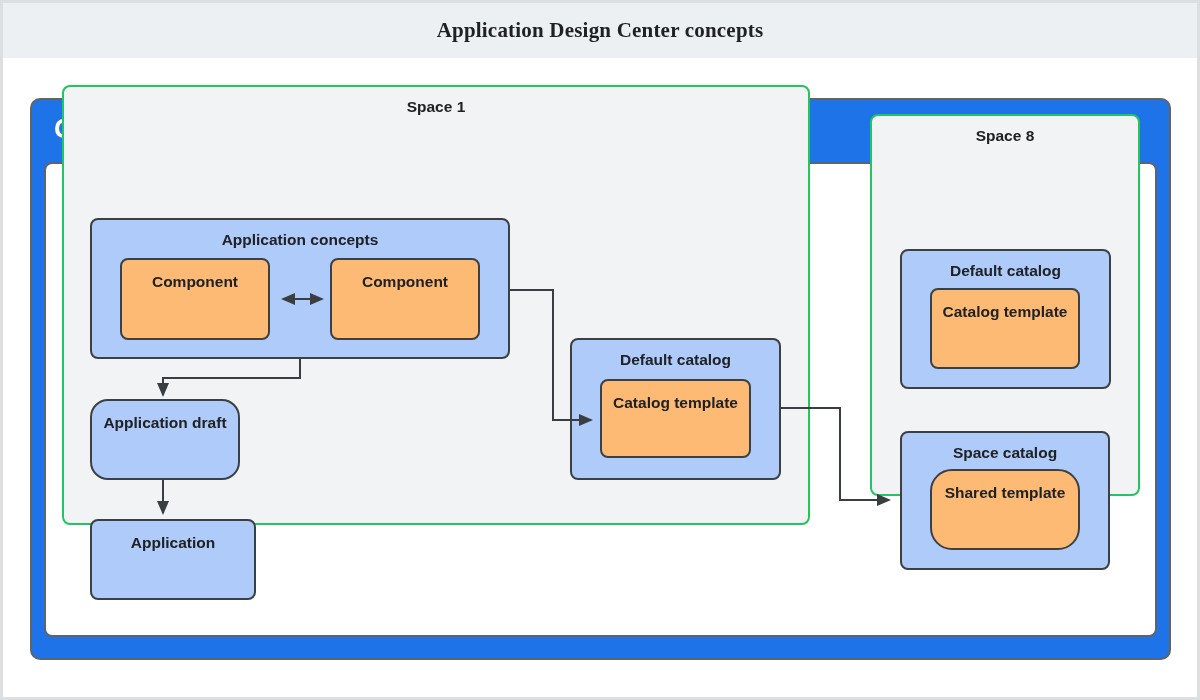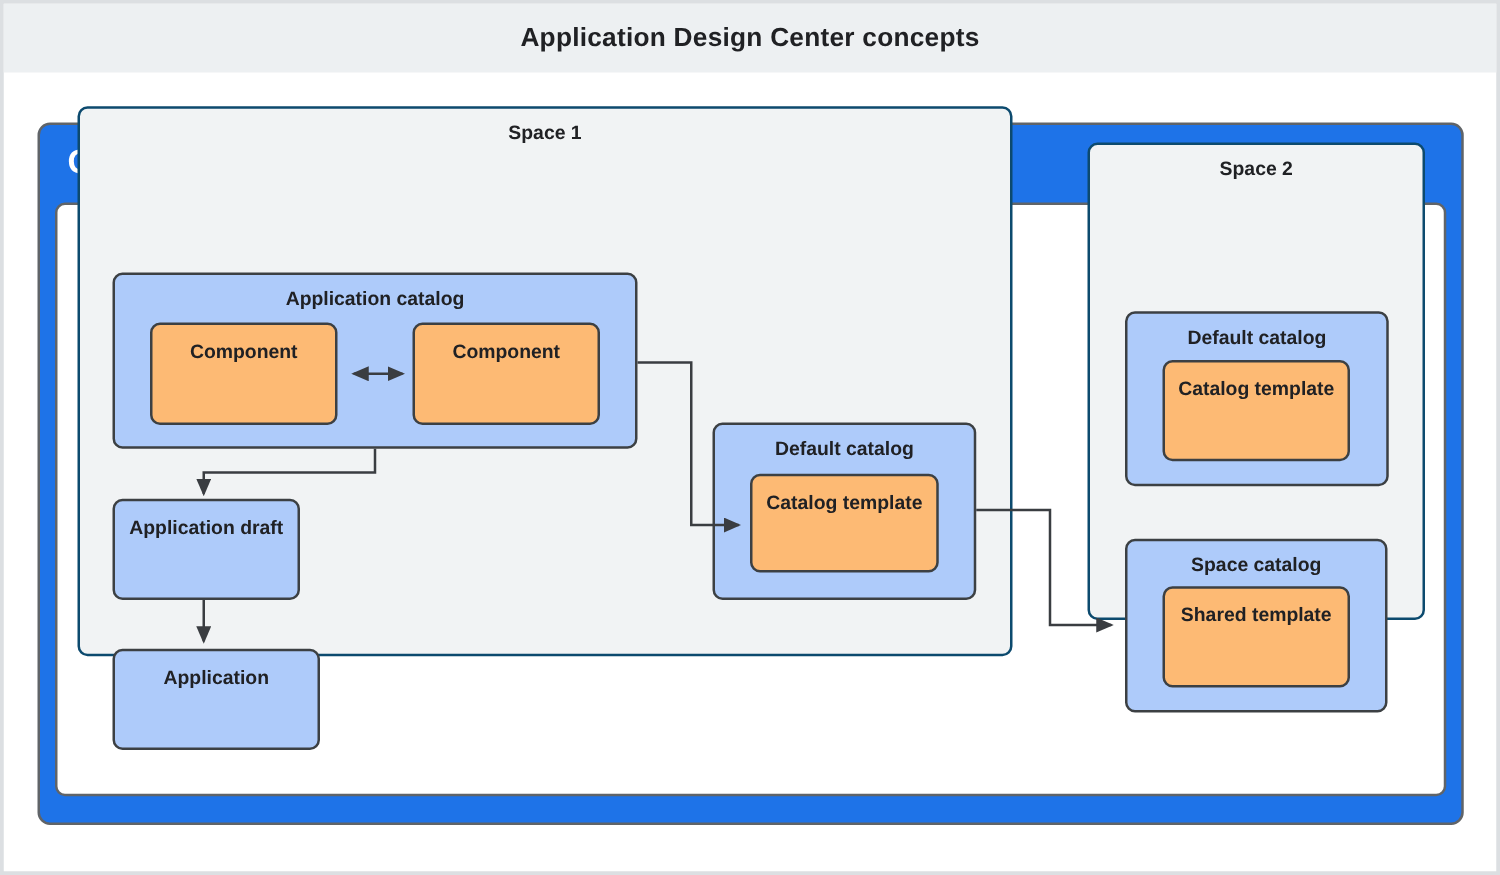--- a/index.html
+++ b/index.html
@@ -12,21 +12,21 @@
     overflow: hidden;
     color: #202124;
   }
   
   .banner {
     position: absolute; left: 0; top: 0; width: 1194px; height: 55px;
     background: #edf0f2;
     display: flex; align-items: center; justify-content: center;
   }
   .banner h1 {
-    font-size: 21px; font-weight: 700; color: #202124; letter-spacing: 0.2px;
+    font-size: 21px; font-weight: 700; color: #202124; letter-spacing: 0.2px; font-family: Liberation Serif, serif;
   }
   
   .gcp-box {
     position: absolute; left: 27px; top: 95px; width: 1141px; height: 562px;
     background: #1e73e8;
     border: 2px solid #606468;
     border-radius: 10px;
   }
   .gcp-logo {
     position: absolute; left: 22px; top: 14px;
@@ -38,21 +38,21 @@
   .inner-white {
     position: absolute; left: 12px; top: 62px; width: 1113px; height: 475px;
     background: #ffffff;
     border: 2px solid #606468;
     border-radius: 8px;
   }
   
   .space {
     position: absolute;
     background: #f1f3f4;
-    border: 2px solid #0c4a6e;
+    border: 2px solid #22c55e;
     border-radius: 8px;
   }
   .space-label {
     position: absolute; left: 0; right: 0; top: 11px;
     text-align: center; font-size: 15.5px; font-weight: 600; color: #202124;
   }
   #space1 { left: 59px; top: 82px; width: 748px; height: 440px; }
   #space2 { left: 867px; top: 111px; width: 270px; height: 382px; }
   
   .node {
@@ -65,28 +65,28 @@
   .node-label {
     position: absolute; left: 0; right: 0; top: 11px;
     text-align: center; font-size: 15.5px; font-weight: 600; color: #202124;
     white-space: nowrap;
   }
   .node-label.pad13 { top: 13px; }
   
   #app-template      { left: 87px;  top: 215px; width: 420px; height: 141px; }
   #component-left    { left: 117px; top: 255px; width: 150px; height: 82px; }
   #component-right   { left: 327px; top: 255px; width: 150px; height: 82px; }
-  #app-draft         { left: 87px;  top: 396px; width: 150px; height: 81px; }
+  #app-draft         { left: 87px;  top: 396px; width: 150px; height: 81px; border-radius: 18px; }
   #application       { left: 87px;  top: 516px; width: 166px; height: 81px; }
   #default-catalog-1 { left: 567px; top: 335px; width: 211px; height: 142px; }
   #catalog-template-1{ left: 597px; top: 376px; width: 151px; height: 79px; }
   #default-catalog-2 { left: 897px; top: 246px; width: 211px; height: 140px; }
   #catalog-template-2{ left: 927px; top: 285px; width: 150px; height: 81px; }
   #shared-catalog    { left: 897px; top: 428px; width: 210px; height: 139px; }
-  #shared-template   { left: 927px; top: 466px; width: 150px; height: 81px; }
+  #shared-template   { left: 927px; top: 466px; width: 150px; height: 81px; border-radius: 22px; }
   
   #arrow-layer {
     position: absolute; left: 0; top: 0; width: 1194px; height: 694px;
     pointer-events: none; z-index: 5;
   }
 </style>
 </head>
 <body>
 
 <div class="banner">
@@ -99,25 +99,25 @@
     <span class="c-word">Cloud</span>
   </div>
   <div class="inner-white"></div>
 </div>
 
 <div class="space" id="space1">
   <div class="space-label">Space 1</div>
 </div>
 
 <div class="space" id="space2">
-  <div class="space-label">Space 2</div>
+  <div class="space-label">Space 8</div>
 </div>
 
 <div class="node blue" id="app-template">
-  <div class="node-label">Application catalog</div>
+  <div class="node-label">Application concepts</div>
 </div>
 <div class="node gray" id="component-left">
   <div class="node-label pad13">Component</div>
 </div>
 <div class="node gray" id="component-right">
   <div class="node-label pad13">Component</div>
 </div>
 <div class="node blue" id="app-draft">
   <div class="node-label pad13">Application draft</div>
 </div>

